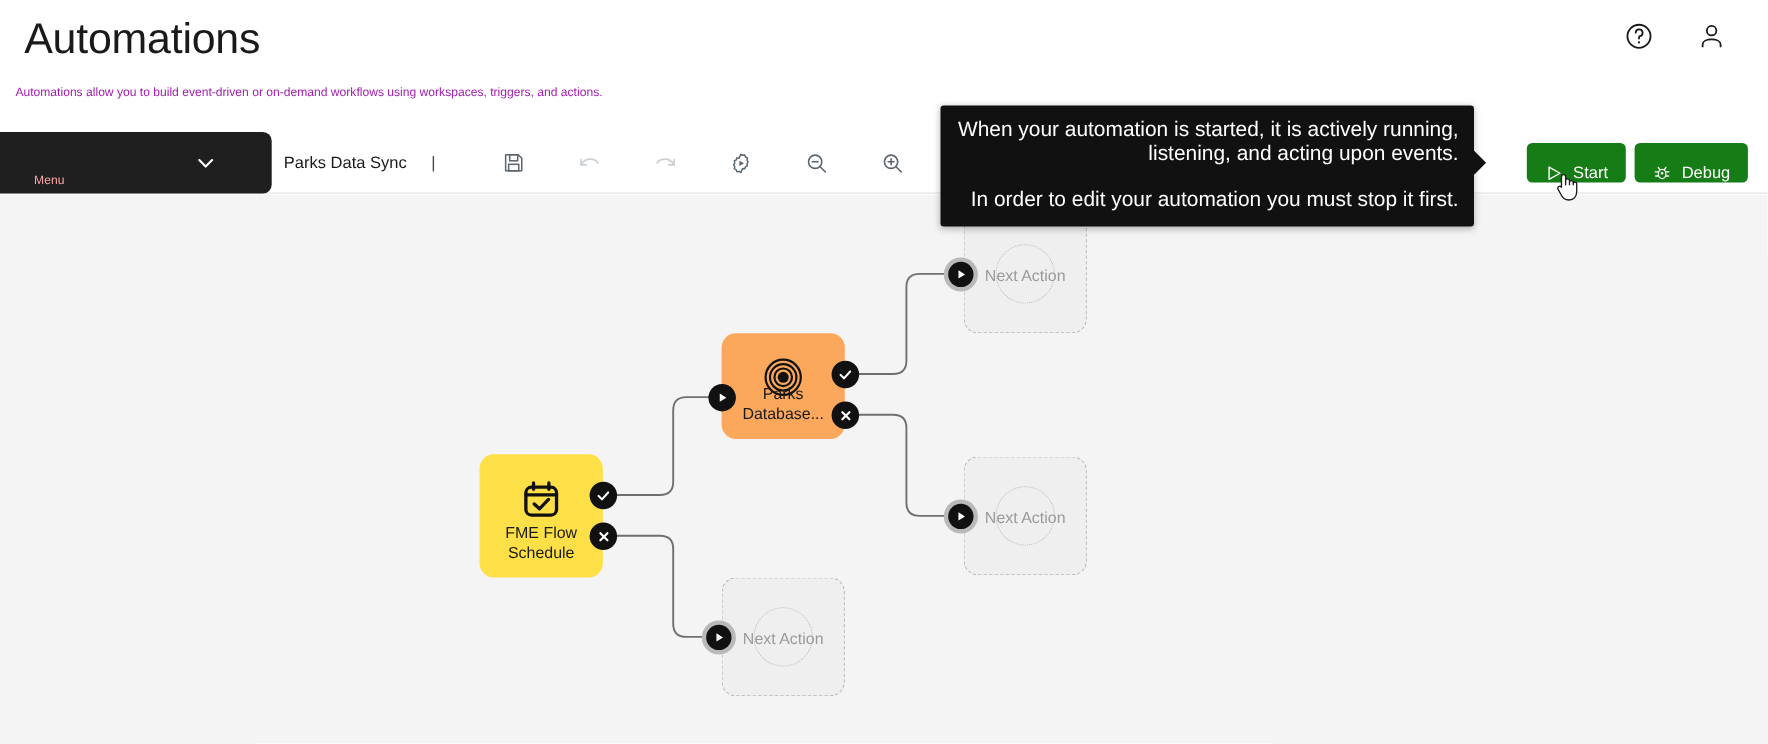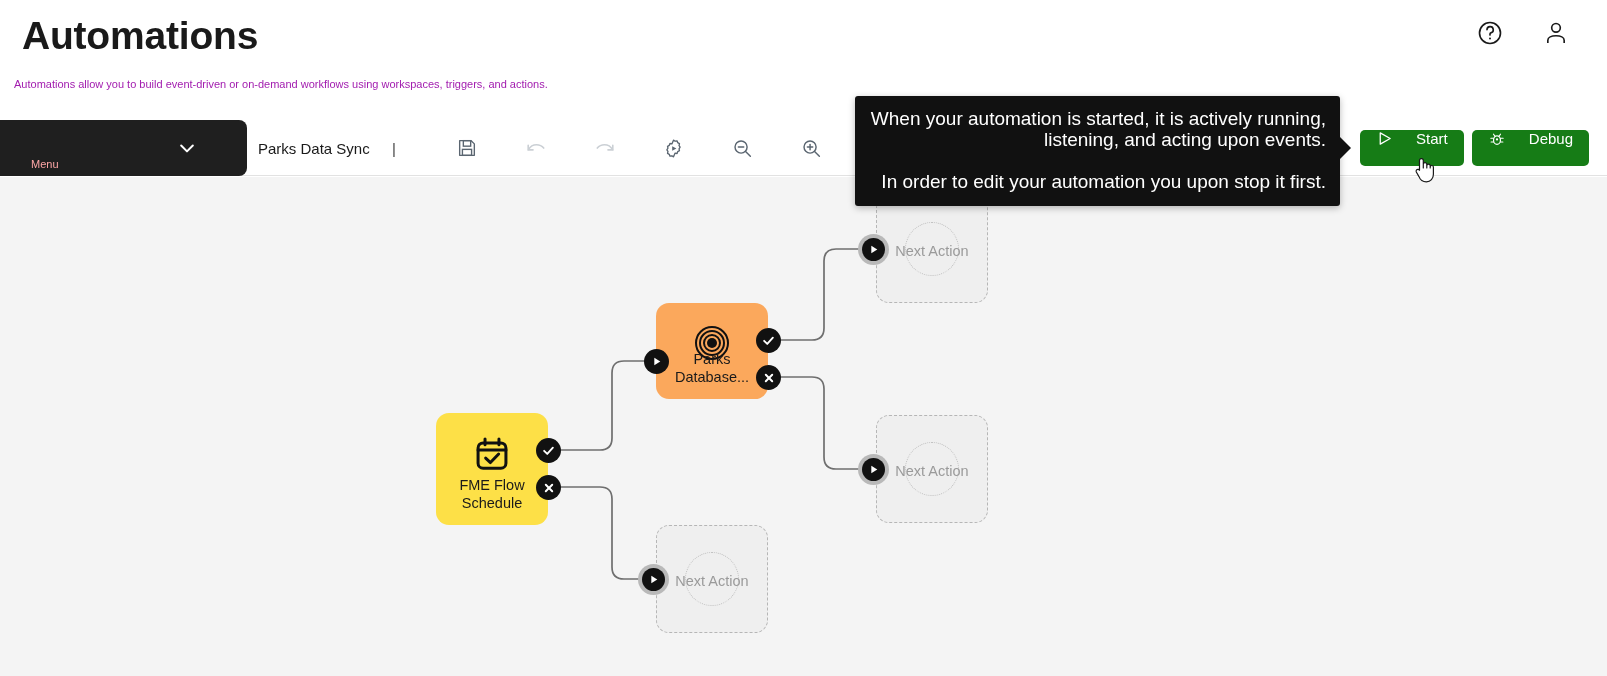--- a/index.html
+++ b/index.html
@@ -11,21 +11,21 @@
     font-family: "Liberation Sans", sans-serif;
     -webkit-font-smoothing: antialiased;
   }
 
   #app { position: relative; width: 1607px; height: 676px; background: #ffffff; }
 
   
   .page-header { position: absolute; left: 0; top: 0; width: 1607px; height: 120px; background: #ffffff; }
   .page-title {
     position: absolute; left: 22px; top: 8px;
-    font-size: 39px; font-weight: 700; color: #1a1a1a; letter-spacing: -0.2px;
+    font-size: 39px; font-weight: 400; color: #1a1a1a; letter-spacing: -0.2px;
     line-height: 56px;
   }
   .page-sub {
     position: absolute; left: 14px; top: 74px;
     font-size: 11px; color: #a21caf; line-height: 20px;
   }
   .header-icons { position: absolute; right: 36px; top: 18px; display: flex; gap: 36px; align-items: center; }
   .hdr-icon { width: 30px; height: 30px; display: flex; align-items: center; justify-content: center; cursor: pointer; color: #1a1a1a; }
 
   
@@ -51,21 +51,21 @@
   .tool-icons { position: absolute; left: 432px; top: 0; height: 56px; display: flex; align-items: center; }
   .tbtn {
     width: 69px; height: 56px; display: flex; align-items: center; justify-content: center;
     cursor: pointer; color: #5a6570;
   }
   .tbtn.disabled { color: #c9ced3; cursor: default; }
 
   .run-actions { position: absolute; right: 18px; top: 10px; display: flex; gap: 8px; }
   .grn-btn {
     height: 36px; border-radius: 5px; background: #167c16; color: #ffffff;
-    display: flex; align-items: flex-start; gap: 23px; padding: 0 16px;
+    display: flex; align-items: flex-end; gap: 9px; padding: 0 16px;
     font-size: 15px; cursor: pointer; border: none;
   }
   .grn-btn svg { display: block; }
 
   
   .tooltip {
     position: absolute; left: 855px; top: 96px; width: 485px;
     background: #111111; color: #ffffff;
     border-radius: 3px; padding: 12px 14px 14px 13px;
     font-size: 19px; line-height: 21px; z-index: 40;
@@ -222,21 +222,21 @@
             <path d="M7.4 11H3.8M20.2 11h-3.6M7.4 16H4.2M19.8 16h-3.2"></path>
           </svg>
         </span>
         <span>Debug</span>
       </button>
     </div>
   </div>
 
   <div class="tooltip">
     <p>When your automation is started, it is actively running, listening, and acting upon events.</p>
-    <p class="second">In order to edit your automation you upon stop it first.</p>
+    <p class="second">In order to edit your automation you must stop it first.</p>
     <span class="tip-arrow"></span>
   </div>
 
   <div class="canvas">
 
     <svg class="wires" viewBox="0 0 1607 499">
       <g fill="none" stroke="#6f6f6f" stroke-width="1.7">
 
         <path d="M556 273 H600 Q612 273 612 261 V196 Q612 184 624 184 H664"></path>
 

